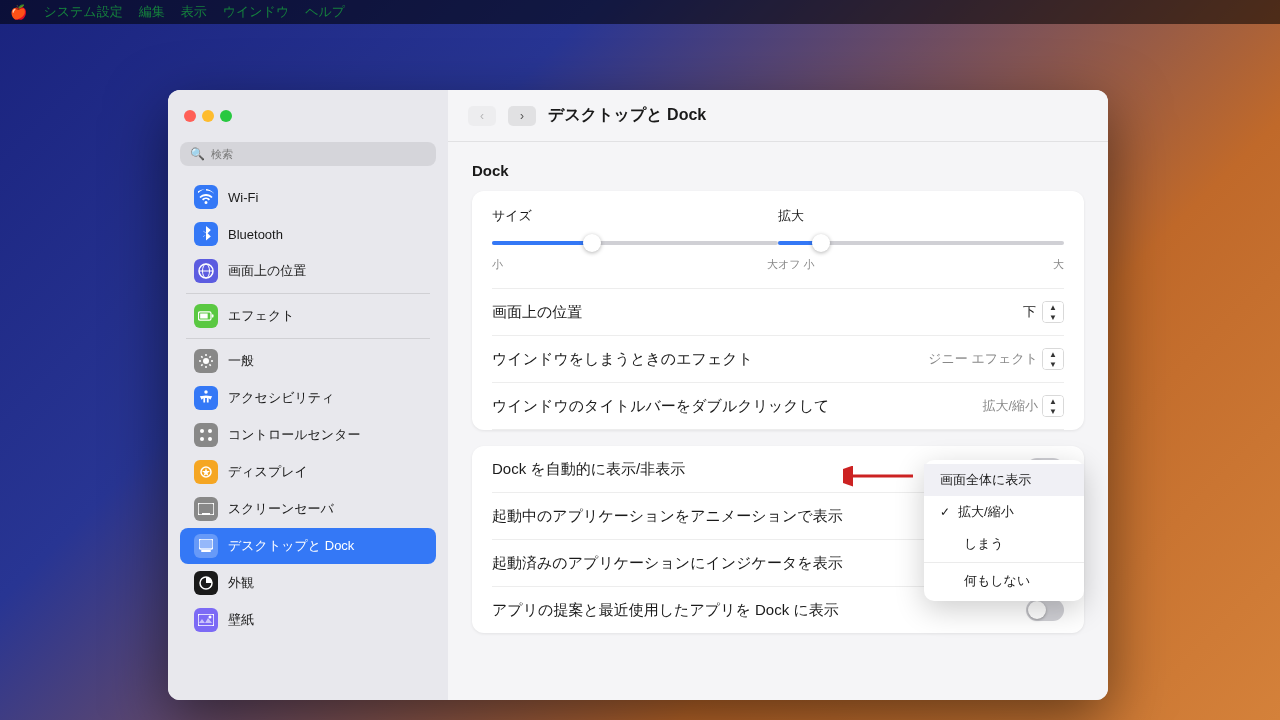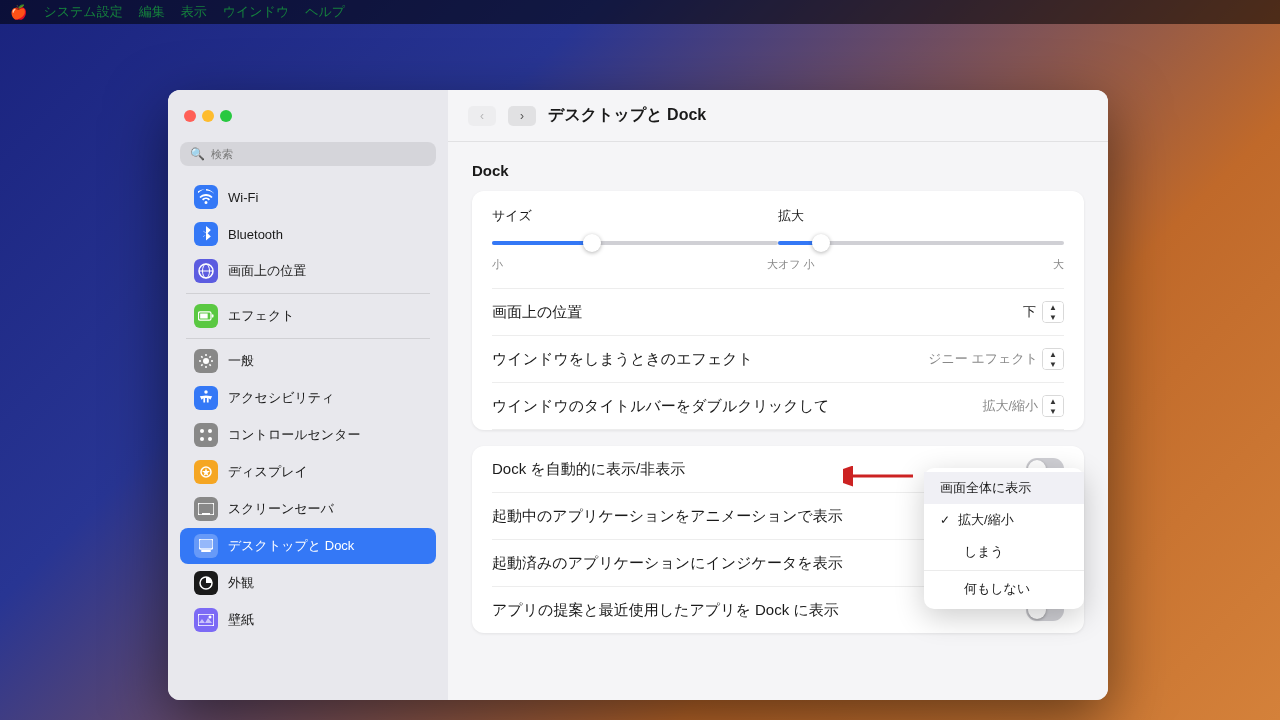--- a/index.html
+++ b/index.html
@@ -335,21 +335,21 @@
       border-radius: 50%;
       box-shadow: 0 1px 3px rgba(0,0,0,0.3);
       transition: left 0.2s;
     }
     .toggle-off .toggle-knob { left: 2px; }
     .toggle-on .toggle-knob { left: 18px; }
 
     
     .dropdown-popup {
       position: absolute;
-      top: 378px;
+      top: 370px;
       right: 24px;
       background: white;
       border-radius: 10px;
       box-shadow: 0 8px 30px rgba(0,0,0,0.2);
       width: 160px;
       padding: 4px 0;
       z-index: 50;
     }
 
     .dropdown-item {

